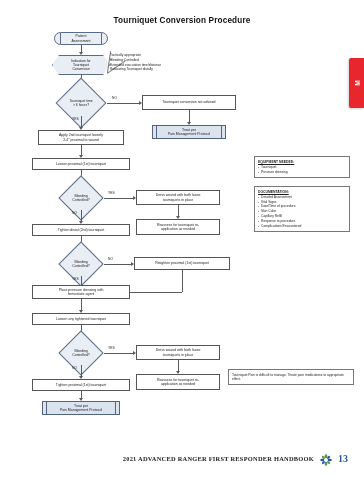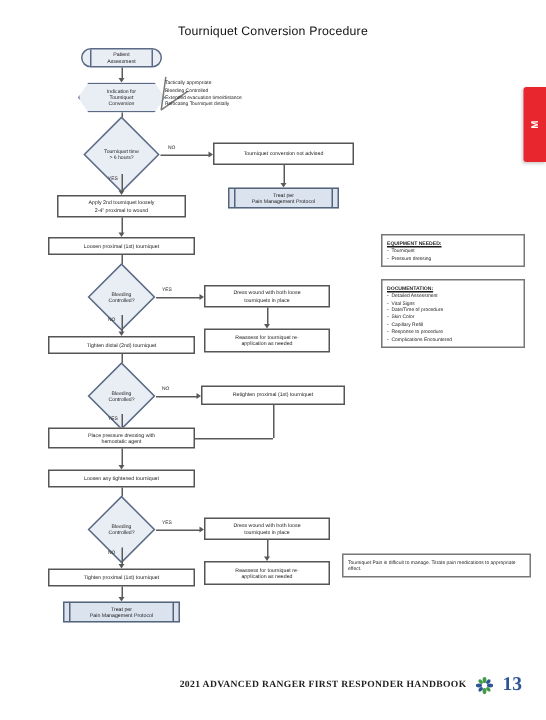--- a/index.html
+++ b/index.html
@@ -21,21 +21,21 @@
     background: #fff;
   }
 
   
   #page-title {
     position: absolute;
     left: 0; right: 0;
     top: 16px;
     text-align: center;
     font-size: 8.2px;
-    font-weight: normal;
+    font-weight: bold;
     letter-spacing: 0.15px;
     color: #111;
   }
 
   
   #side-tab {
     position: absolute;
     right: 0;
     top: 58px;
     width: 15px;
@@ -278,21 +278,21 @@
     font-family: "Liberation Serif", serif;
     font-weight: bold;
   }
   #footer .footer-logo {
     width: 12px;
     height: 12px;
     position: relative;
     flex: 0 0 auto;
   }
   #footer .page-number {
-    font-size: 13px;
+    font-size: 10px;
     color: #2f5496;
     font-family: "Liberation Serif", serif;
     font-weight: bold;
   }
 </style>
 </head>
 <body>
 
 <div class="page">
 

